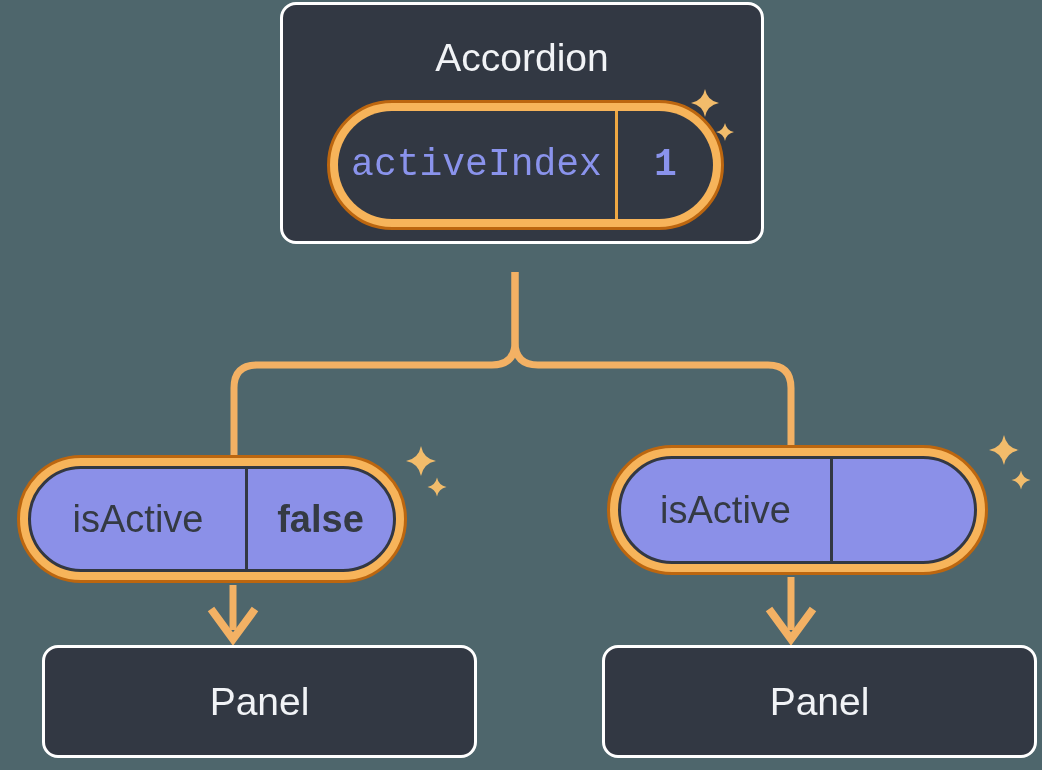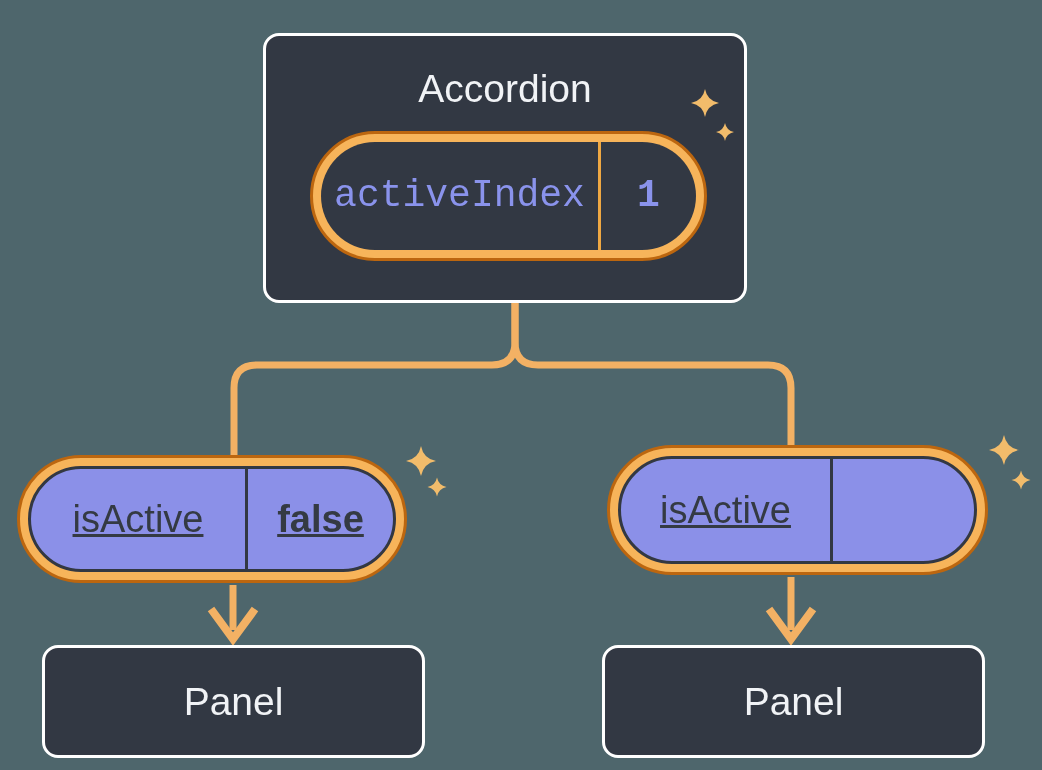--- a/index.html
+++ b/index.html
@@ -19,31 +19,31 @@
   .sparkle{fill:var(--sparkle,#F2BC6B);}
 
   .card{
     position:absolute;
     background:var(--card-bg,#323843);
     border:3px solid var(--card-border,#fff);
     border-radius:16px;
     box-sizing:border-box;
     z-index:2;
   }
-  #accordion-card{left:263px;top:2px;width:484px;height:270px;margin-top:31px;}
+  #accordion-card{left:280px;top:2px;width:484px;height:242px;}
   .card-title{
     margin-top:33px;
     text-align:center;
     font-size:39px;
     font-weight:500;
     line-height:1;
     color:var(--text-light,#F1F3F6);
   }
   .panel-card{
-    width:383px;height:113px;top:645px;
+    width:435px;height:113px;top:645px;
     display:flex;align-items:center;justify-content:center;
   }
   #panel-left{left:42px;}
   #panel-right{left:602px;}
   .panel-label{
     font-size:39px;font-weight:500;line-height:1;
     color:var(--text-light,#F1F3F6);
   }
 
   .pill-ring{
@@ -73,21 +73,21 @@
   .prop-ring .pill-core{
     background:var(--pill-purple,#8B90E8);
     border:3px solid var(--pill-dark-border,#333842);
   }
   .prop-ring .pill-divider{width:3px;background:var(--pill-dark-border,#333842);}
   .prop-ring .pill-cell-value{flex:1;}
   #prop-pill-left{left:17px;top:455px;width:390px;height:128px;}
   #prop-pill-left .pill-cell-name{width:214px;}
   #prop-pill-right{left:607px;top:445px;width:381px;height:130px;}
   #prop-pill-right .pill-cell-name{width:209px;}
-  .prop-text{color:var(--text-dark,#343A43);text-decoration:underline;}
+  .prop-text{color:var(--text-dark,#343A43);}
 
   .pill-cell{
     display:flex;align-items:center;justify-content:center;
     font-size:38px;line-height:1;
   }
   .pill-name{font-weight:400;}
   .pill-value{font-weight:700;}
 </style>
 </head>
 <body>

